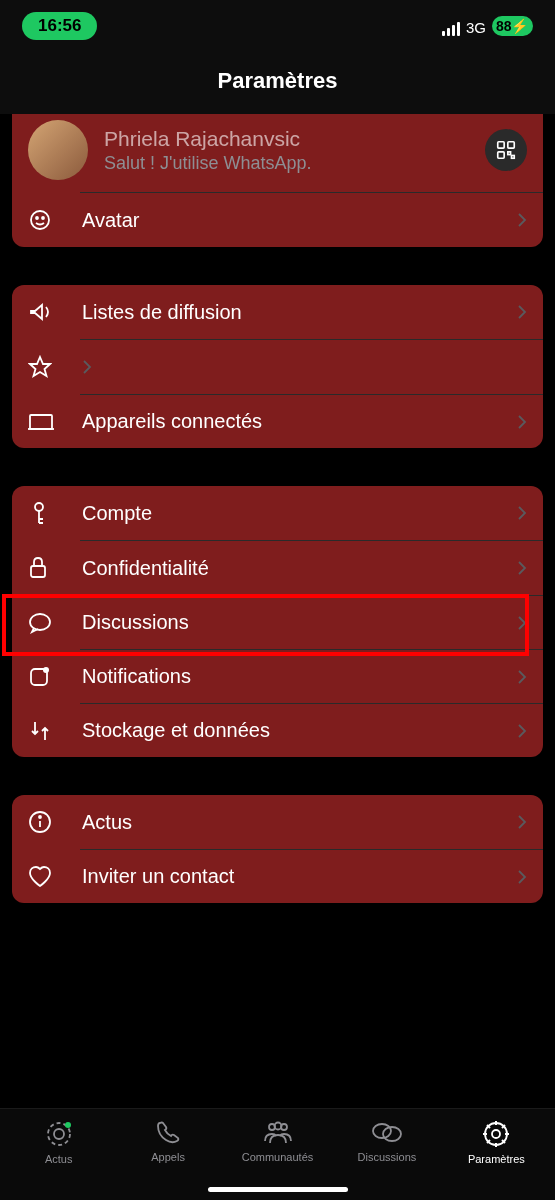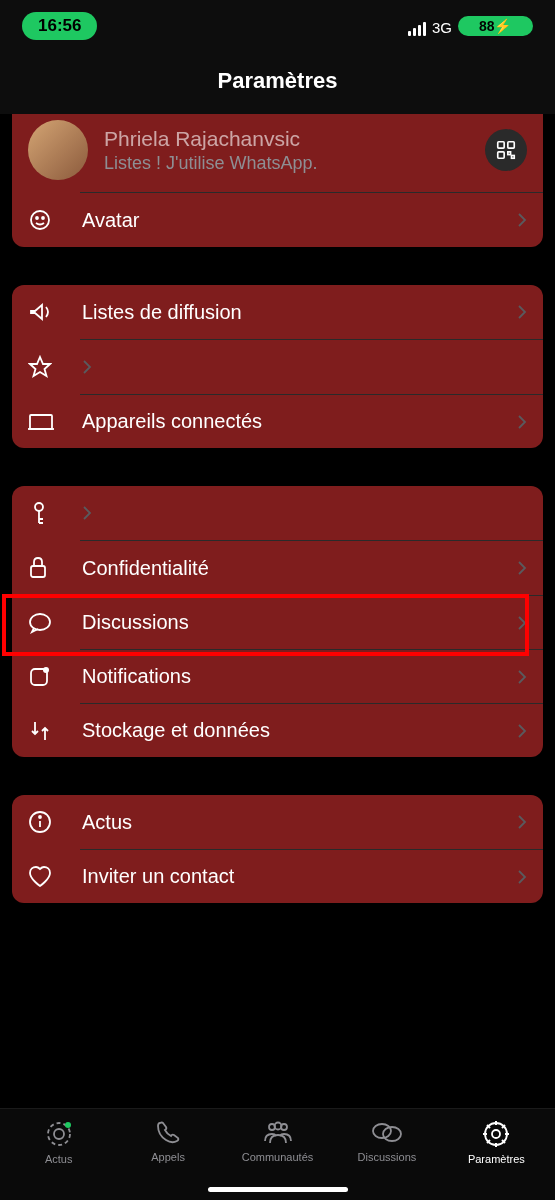--- a/index.html
+++ b/index.html
@@ -48,21 +48,21 @@
       background: #fff;
       border-radius: 1px;
     }
     .signal span:nth-child(1) { height: 5px; }
     .signal span:nth-child(2) { height: 8px; }
     .signal span:nth-child(3) { height: 11px; }
     .signal span:nth-child(4) { height: 14px; }
     .battery-pill {
       background: #1ec861;
       border-radius: 10px;
-      padding: 2px 21px;
+      padding: 2px 4px;
       font-size: 14px;
       font-weight: 700;
       color: #000;
     }
     .header {
       background: #0d0d0d;
       padding: 16px 0 20px;
       text-align: center;
     }
     .header-title {
@@ -232,21 +232,21 @@
   <div class="header-title">Paramètres</div>
 </div>
 
 <div class="content">
 
   <div class="profile-card group first">
     <div class="profile-row">
       <div class="avatar-img"></div>
       <div class="profile-text">
         <div class="profile-name">Phriela Rajachanvsic</div>
-        <div class="profile-status">Listes ! J'utilise WhatsApp.</div>
+        <div class="profile-status">Salut ! J'utilise WhatsApp.</div>
       </div>
       <div class="qr-btn">
         <svg width="22" height="22" viewBox="0 0 24 24">
           <rect x="3" y="3" width="7" height="7" rx="1"></rect>
           <rect x="14" y="3" width="7" height="7" rx="1"></rect>
           <rect x="3" y="14" width="7" height="7" rx="1"></rect>
           <rect x="14" y="14" width="3" height="3"></rect>
           <rect x="18" y="18" width="3" height="3"></rect>
         </svg>
       </div>
@@ -308,20 +308,21 @@
   </div>
 
   <div class="group" style="position:relative;">
     <div class="row">
       <div class="row-icon">
         <svg width="22" height="24" viewBox="0 0 22 24">
           <circle cx="11" cy="6" r="4"></circle>
           <path d="M11 10 L11 22 M11 18 L15 18 M11 22 L15 22"></path>
         </svg>
       </div>
+      <div class="row-label">Compte</div>
       <svg class="chevron" width="10" height="16" viewBox="0 0 10 16">
           <path d="M2 2 L8 8 L2 14" stroke="#5a5a5e"></path>
         </svg>
     </div>
     <div class="divider"></div>
     <div class="row">
       <div class="row-icon">
         <svg width="20" height="24" viewBox="0 0 20 24">
           <rect x="3" y="10" width="14" height="11" rx="2"></rect>
           <path d="M6 10 L6 6 Q6 2 10 2 Q14 2 14 6 L14 10"></path>

